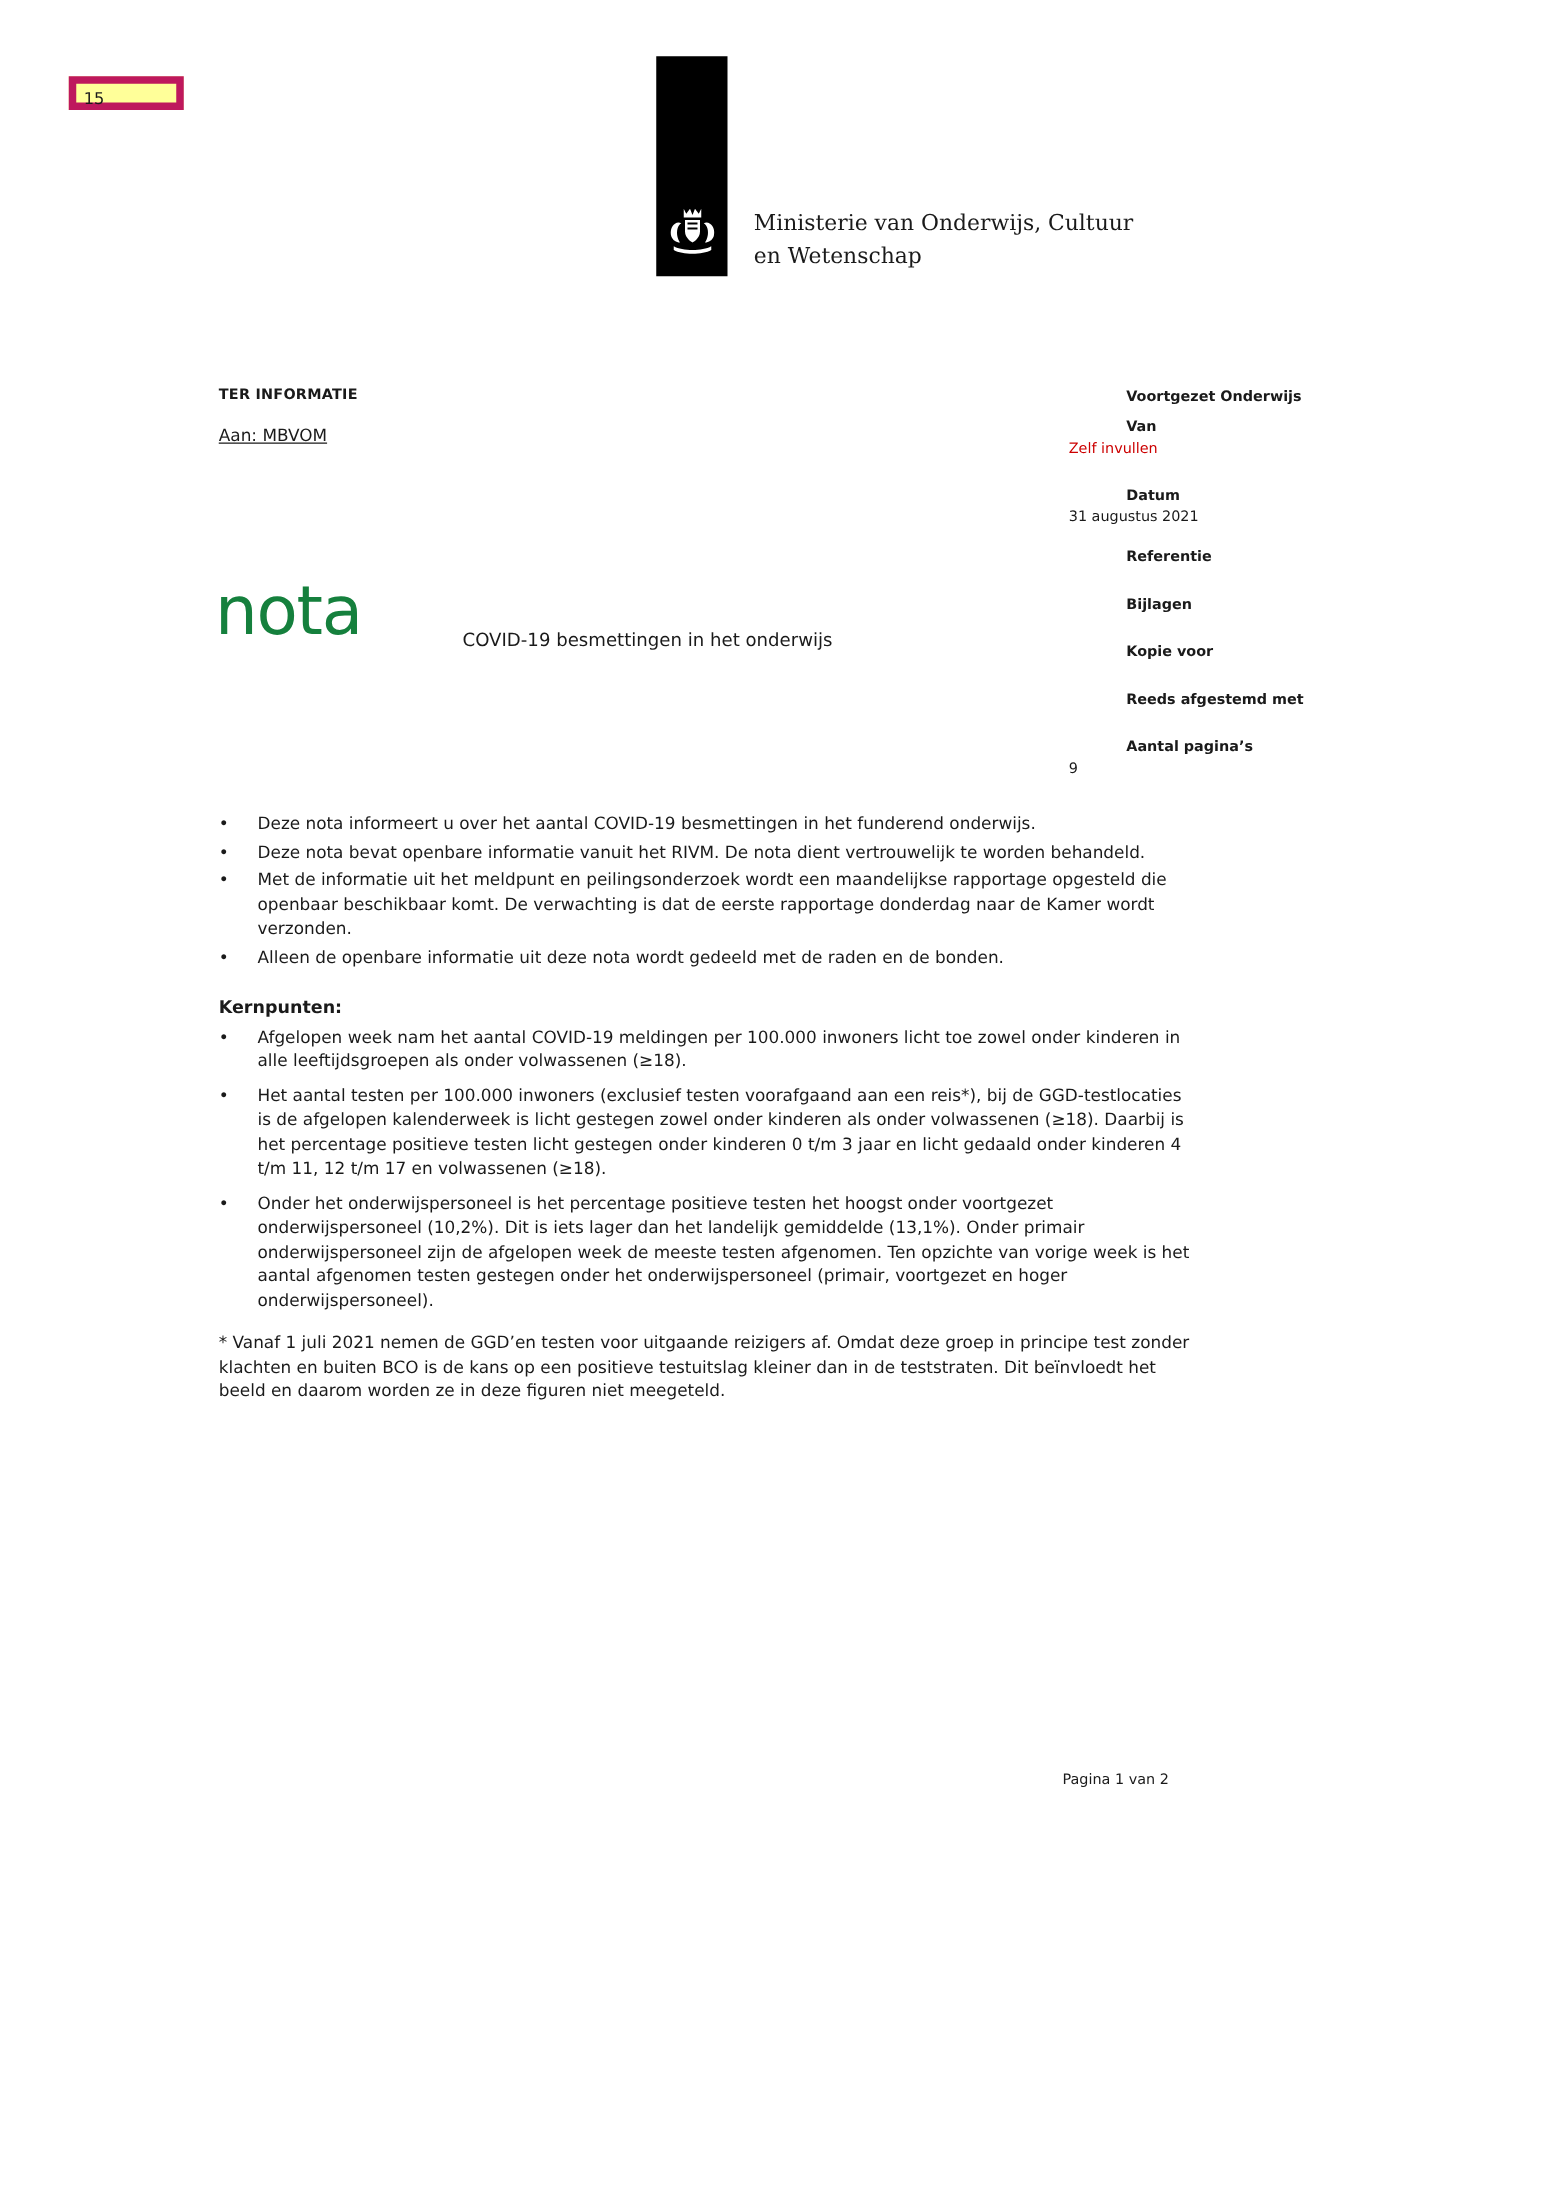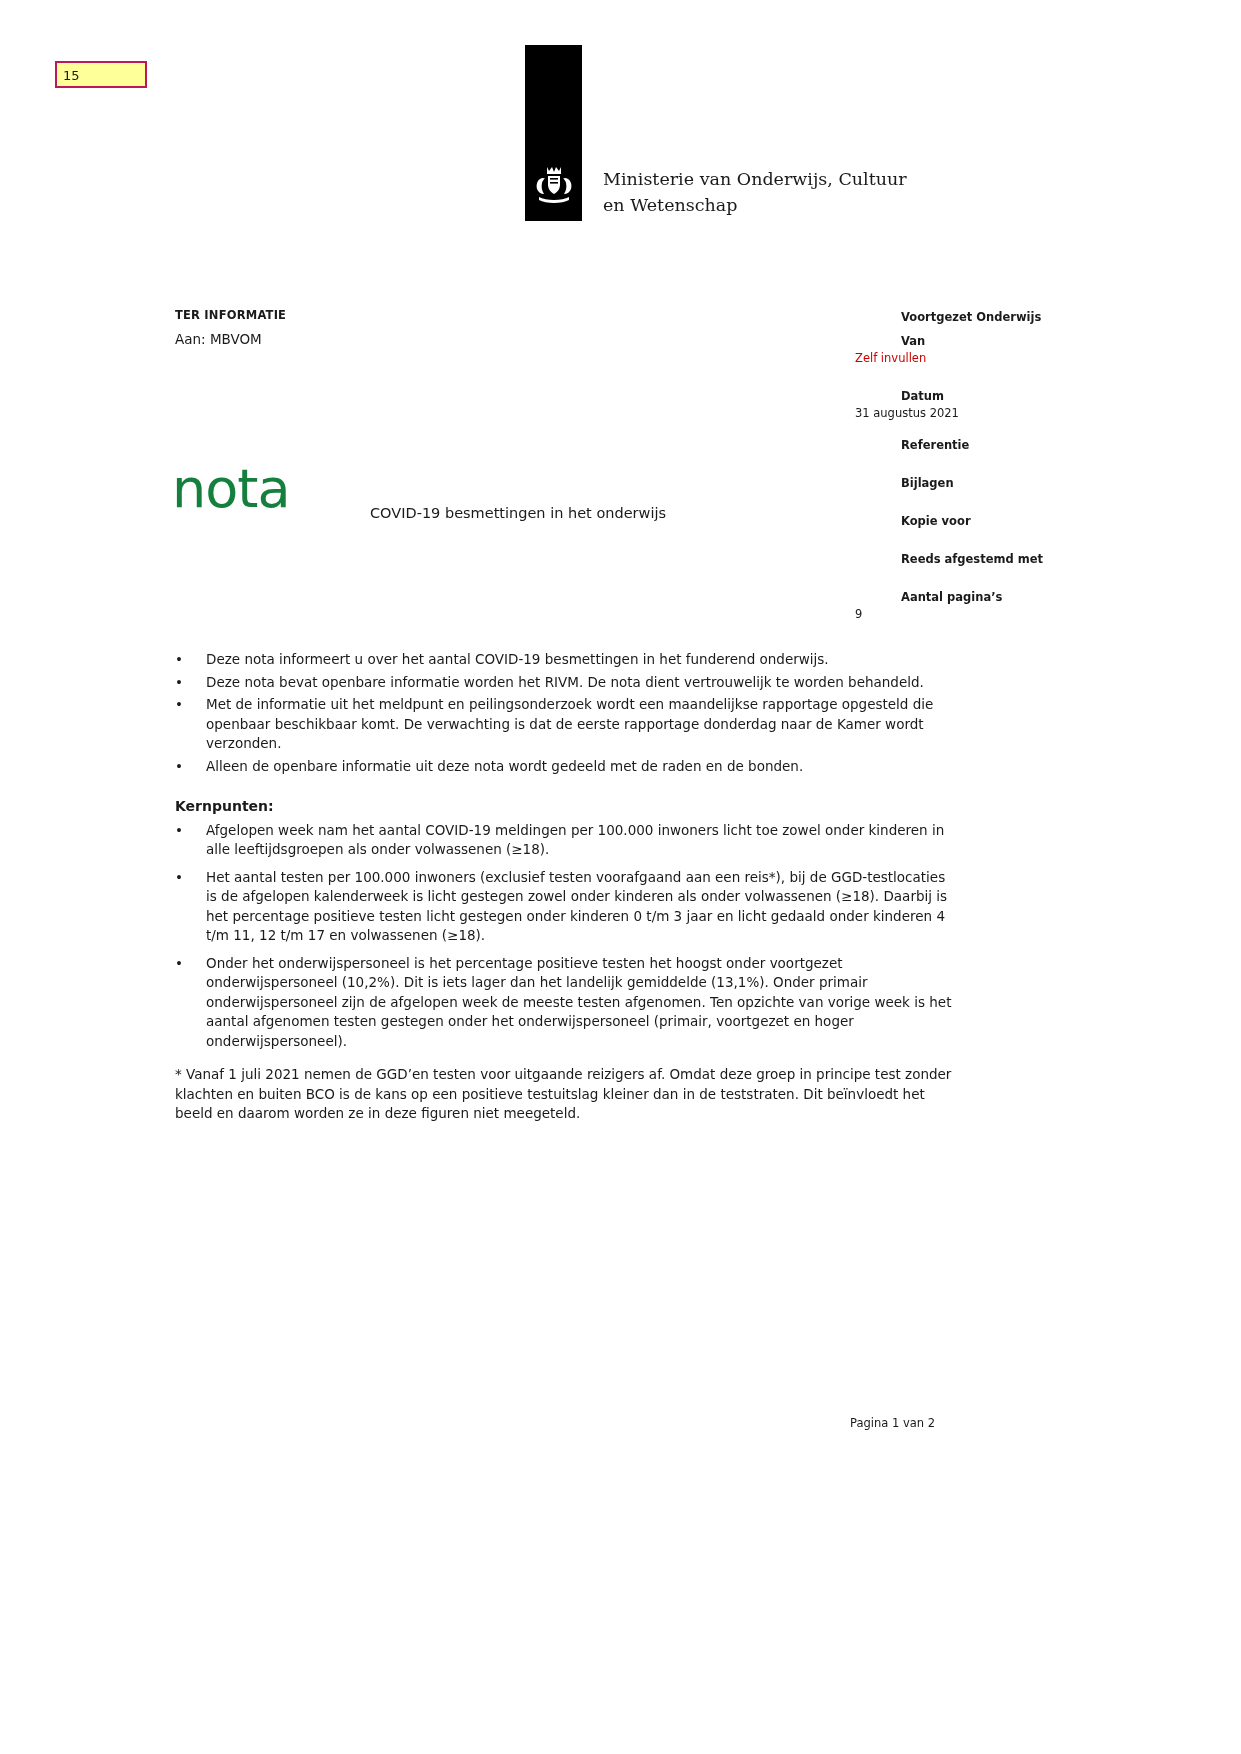--- a/index.html
+++ b/index.html
@@ -9,39 +9,39 @@
     background:#ffffff;
     font-family:"DejaVu Sans","Liberation Sans",sans-serif;
     color:#1a1a1a;
     margin:0 auto;
     overflow:hidden;
   }
   
   .corner-box{
     position:absolute;left:55px;top:61px;
     width:92px;height:27px;
-    background:#ffff99;border:2px solid #be185d;
+    background:#ffff99;border:6px solid #be185d;
     font-size:13px;line-height:25px;padding-left:6px;box-sizing:border-box;
   }
   
   .logo-bar{
     position:absolute;left:525px;top:45px;
     width:57px;height:176px;background:#000;
     display:flex;align-items:flex-end;justify-content:center;
   }
   .logo-bar svg{margin-bottom:8px;}
   .ministry-name{
     position:absolute;left:603px;top:166px;width:330px;
     font-family:"DejaVu Serif","Liberation Serif",serif;
     font-size:17.5px;line-height:26px;color:#1a1a1a;
   }
   
   .addr-block{position:absolute;left:175px;top:308px;}
   .ter-informatie{font-size:11.5px;font-weight:bold;letter-spacing:.2px;}
-  .aan{font-size:13.5px;margin-top:9px;}
+  .aan{font-size:13.5px;margin-top:19px;text-decoration:underline;}
   
   .meta-col{position:absolute;left:855px;top:310px;width:220px;font-size:11.5px;line-height:15px;}
   .meta-label{font-weight:bold;color:#1a1a1a;margin-left:46px;}
   .meta-value{margin-top:2px;}
   .meta-value.red{color:#cc0000;}
   .mg8{margin-bottom:9px;}
   .mg22{margin-bottom:23px;}
   .mg14{margin-bottom:17px;}
   
   .nota-title{
@@ -127,21 +127,21 @@
   <div class="body">
 
 
     <div class="bullet">
       <span class="dot">•</span>
       <span class="txt">Deze nota informeert u over het aantal COVID-19 besmettingen in het funderend onderwijs.</span>
     </div>
 
     <div class="bullet">
       <span class="dot">•</span>
-      <span class="txt"><span>Deze nota bevat </span><span class="u">openbare informatie</span><span> worden het RIVM. De nota dient </span><span class="u">vertrouwelijk</span><span> te worden behandeld.</span></span>
+      <span class="txt"><span>Deze nota bevat </span><span class="u">openbare informatie</span><span> vanuit het RIVM. De nota dient </span><span class="u">vertrouwelijk</span><span> te worden behandeld.</span></span>
     </div>
 
     <div class="bullet">
       <span class="dot">•</span>
       <span class="txt">Met de informatie uit het meldpunt en peilingsonderzoek wordt een maandelijkse rapportage opgesteld die openbaar beschikbaar komt. De verwachting is dat de eerste rapportage donderdag naar de Kamer wordt verzonden.</span>
     </div>
 
     <div class="bullet">
       <span class="dot">•</span>
       <span class="txt">Alleen de openbare informatie uit deze nota wordt gedeeld met de raden en de bonden.</span>

